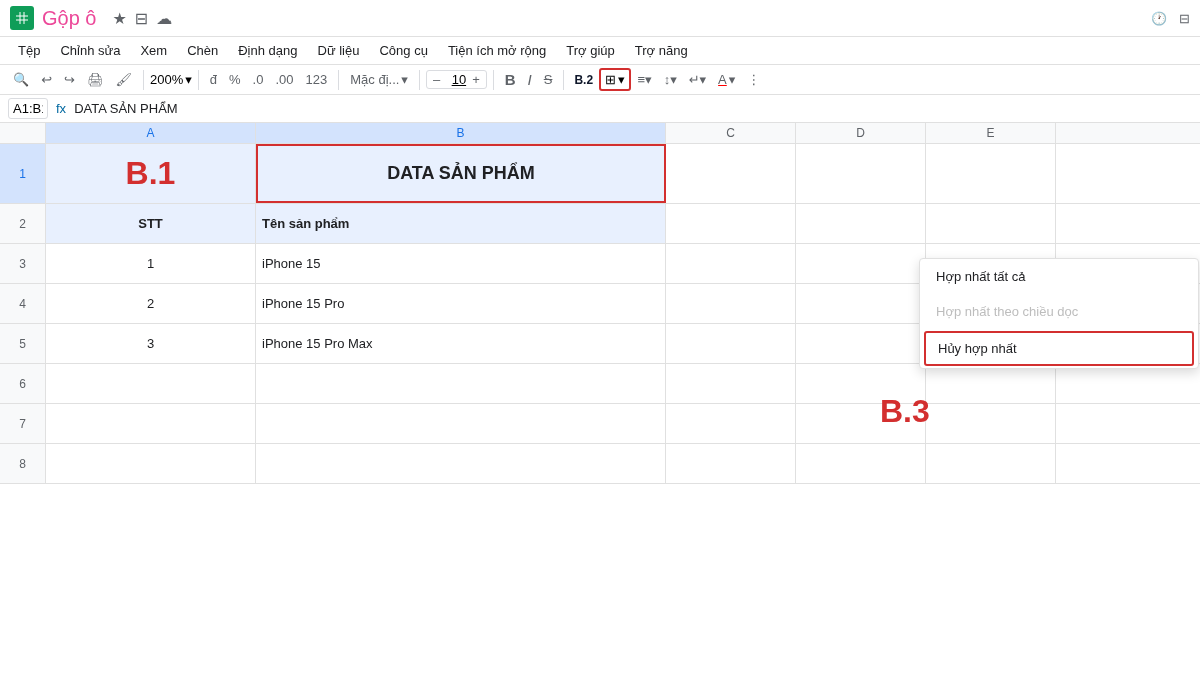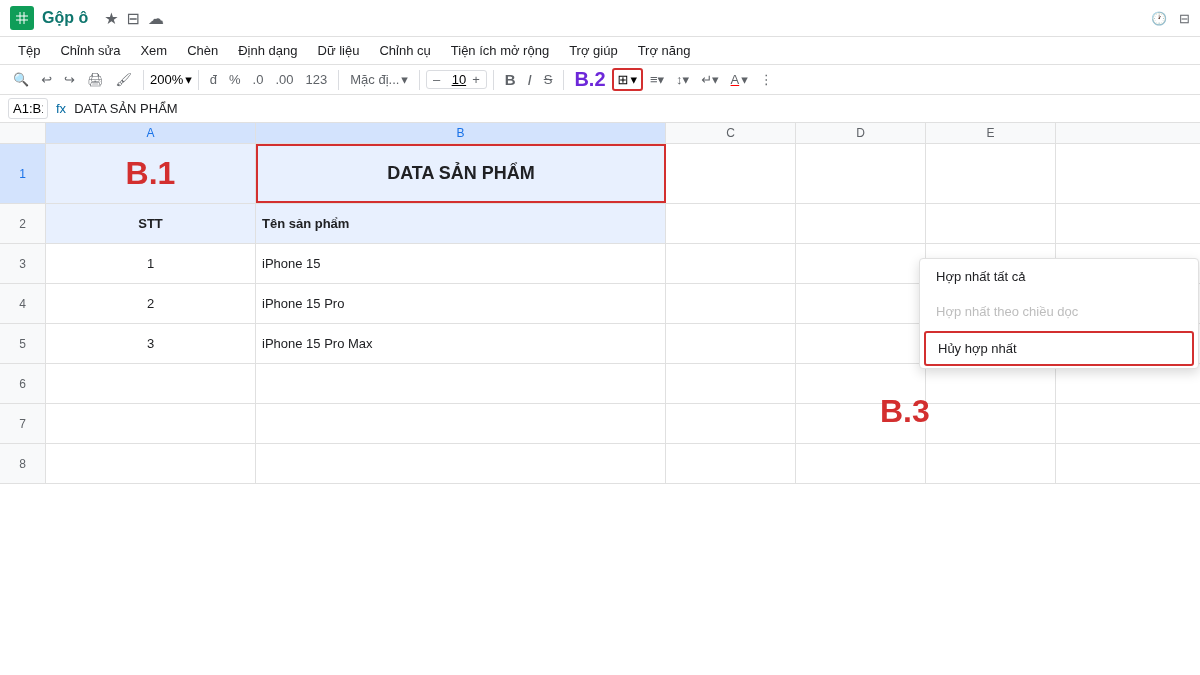--- a/index.html
+++ b/index.html
@@ -8,21 +8,21 @@
     
     #title-bar {
       display: flex; align-items: center; padding: 6px 10px; gap: 8px;
       border-bottom: 1px solid #e0e0e0; background: #fff;
     }
     #title-bar .app-icon {
       width: 24px; height: 24px; background: #0f9d58; border-radius: 3px;
       display: flex; align-items: center; justify-content: center;
     }
     #title-bar .app-icon svg { width: 16px; height: 16px; }
-    #title-bar .doc-title { font-size: 16px; color: #0f766e; font-weight: 700; }
+    #title-bar .doc-title { font-size: 20px; color: #ec4899; font-weight: 400; }
     #title-bar .title-icons { display: flex; gap: 8px; margin-left: 8px; color: #5f6368; }
     #title-bar .title-icons span { font-size: 16px; cursor: pointer; }
     #title-bar .right-icons { margin-left: auto; display: flex; gap: 12px; color: #5f6368; }
 
     
     #menu-bar {
       display: flex; align-items: center; padding: 2px 10px; gap: 4px;
       border-bottom: 1px solid #e0e0e0; background: #fff;
     }
     .menu-item {
@@ -41,21 +41,21 @@
     }
     .tb-separator { width: 1px; height: 20px; background: #dadce0; margin: 0 4px; }
     .tb-zoom { display: flex; align-items: center; gap: 2px; font-size: 13px; }
     .font-size-control { display: flex; align-items: center; border: 1px solid #dadce0; border-radius: 3px; padding: 1px 4px; gap: 4px; }
     .bold-btn { font-weight: bold; font-size: 15px; }
     .italic-btn { font-style: italic; font-size: 15px; }
     .merge-btn-highlight {
       border: 2px solid #d32f2f !important; border-radius: 3px; padding: 2px 4px;
       display: flex; align-items: center; gap: 2px;
     }
-    .b2-label { color: #6d28d9; font-weight: bold; font-size: 20px; margin: 0 4px; }
+    .b2-label { color: #0f172a; font-weight: bold; font-size: 12px; margin: 0 4px; }
 
     
     #formula-bar {
       display: flex; align-items: center; padding: 3px 8px; gap: 8px;
       border-bottom: 1px solid #e0e0e0; background: #fff;
     }
     #cell-ref { width: 40px; padding: 2px 4px; border: 1px solid #dadce0; border-radius: 3px; font-size: 13px; }
     .fx-icon { color: #0369a1; font-size: 13px; }
     #formula-content { flex: 1; font-size: 13px; color: #202124; }
 
@@ -151,21 +151,21 @@
   </div>
 </div>
 
 <div id="menu-bar">
   <span class="menu-item">Tệp</span>
   <span class="menu-item">Chỉnh sửa</span>
   <span class="menu-item">Xem</span>
   <span class="menu-item">Chèn</span>
   <span class="menu-item">Định dạng</span>
   <span class="menu-item">Dữ liệu</span>
-  <span class="menu-item">Chỉnh cụ</span>
+  <span class="menu-item">Công cụ</span>
   <span class="menu-item">Tiện ích mở rộng</span>
   <span class="menu-item">Trợ giúp</span>
   <span class="menu-item">Trợ năng</span>
 </div>
 
 <div id="toolbar">
   <button class="tb-btn">🔍</button>
   <button class="tb-btn">↩</button>
   <button class="tb-btn">↪</button>
   <button class="tb-btn">🖨</button>

